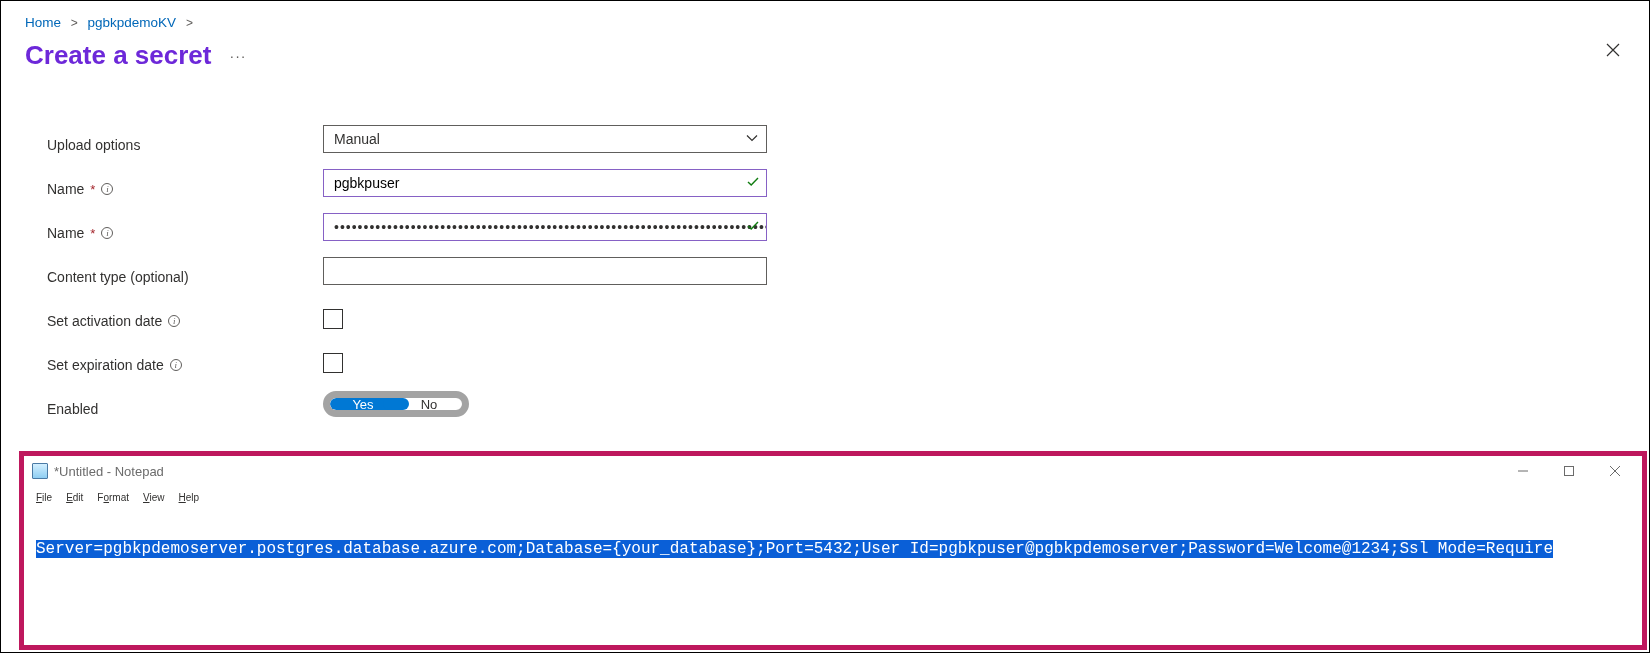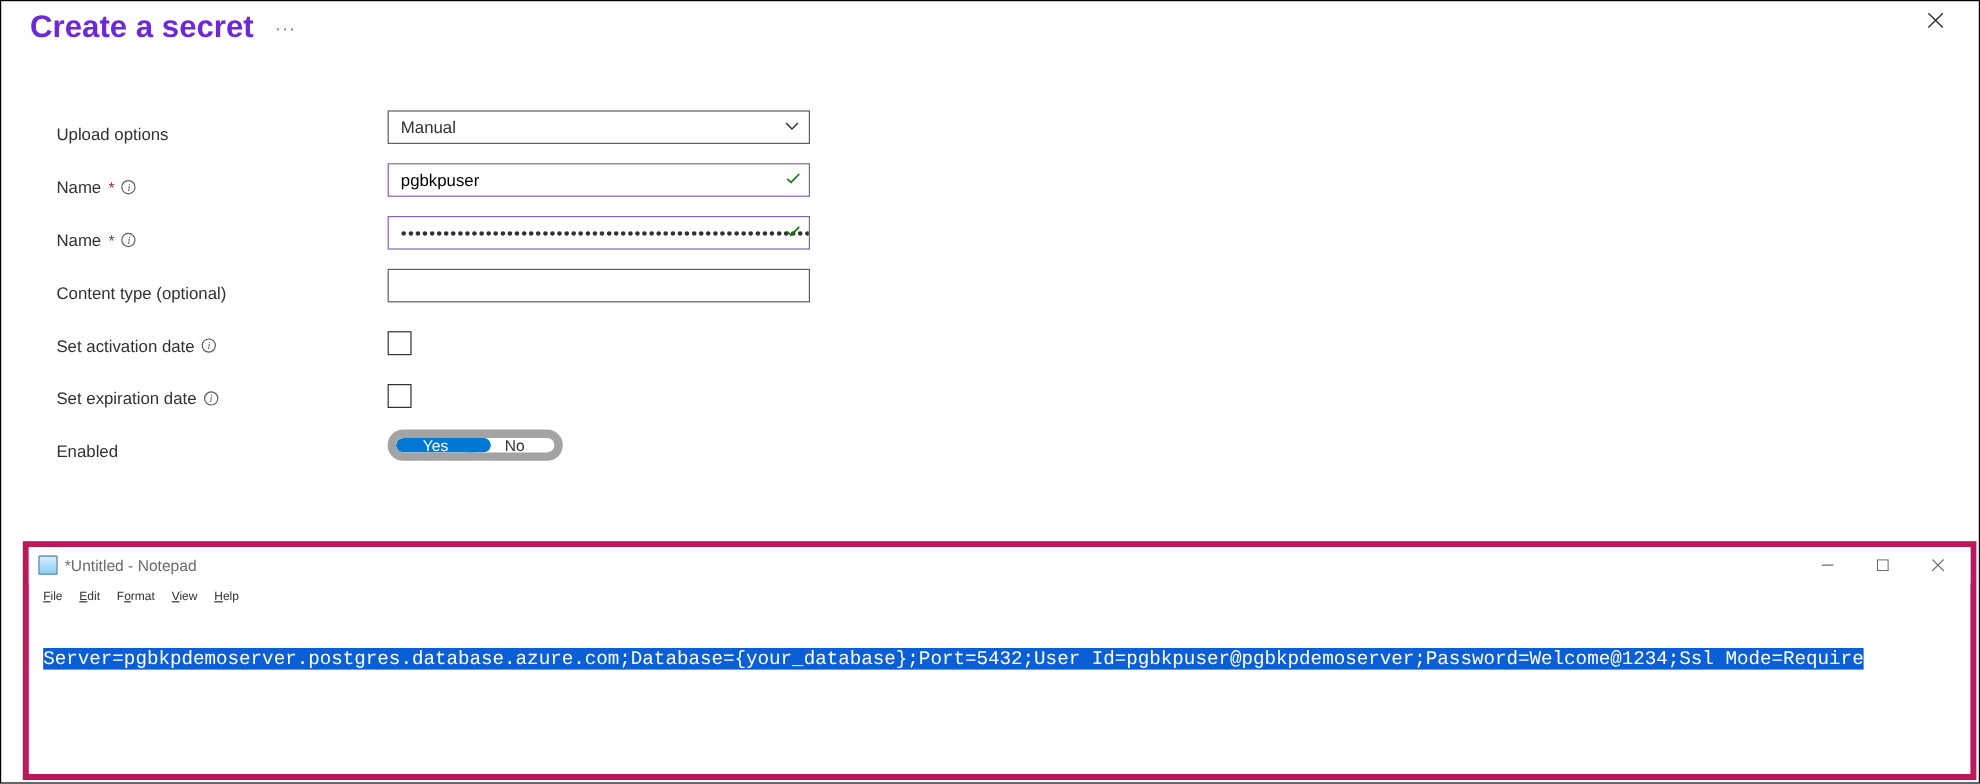--- a/index.html
+++ b/index.html
@@ -90,21 +90,21 @@
     display: inline-flex;
     align-items: center;
     justify-content: center;
     font-size: 9px;
     color: #605e5c;
     font-style: italic;
     font-family: serif;
     cursor: help;
   }
   .field-col {
-    width: 352px;
+    width: 444px;
     position: relative;
   }
   .textinput {
     width: 100%;
     height: 28px;
     border: 1px solid #605e5c;
     padding: 0 12px 0 10px;
     font-size: 14px;
     font-family: inherit;
     outline: none;
@@ -279,20 +279,26 @@
   }
   .np-text .sel {
     background: #0a5fd7;
     color: #fff;
   }
 </style>
 </head>
 <body>
 
 <div class="azure">
+  <div class="breadcrumb">
+    <a>Home</a>
+    <span class="sep">&gt;</span>
+    <a>pgbkpdemoKV</a>
+    <span class="sep">&gt;</span>
+  </div>
 
   <div class="title-row">
     <div class="page-title">Create a secret</div>
     <div class="more-dots">···</div>
     <div class="close-x">
       <svg viewBox="0 0 14 14">
           <path d="M1 1 L13 13 M13 1 L1 13" stroke="currentColor" stroke-width="1.2" fill="none"></path>
         </svg>
     </div>
   </div>

